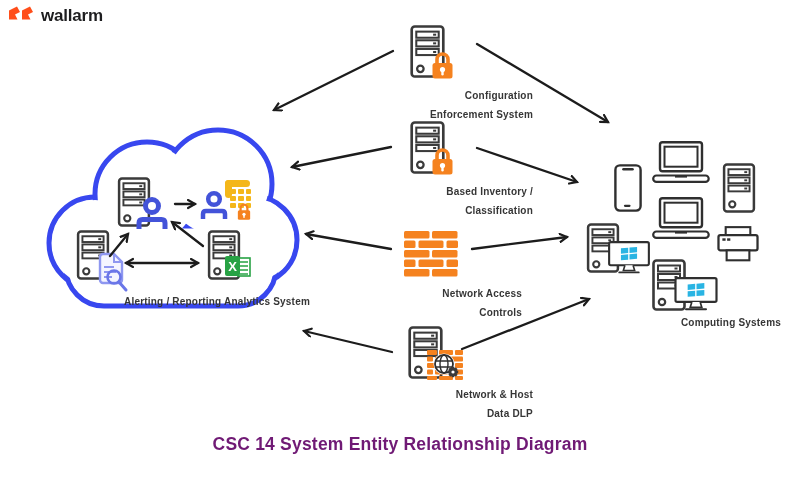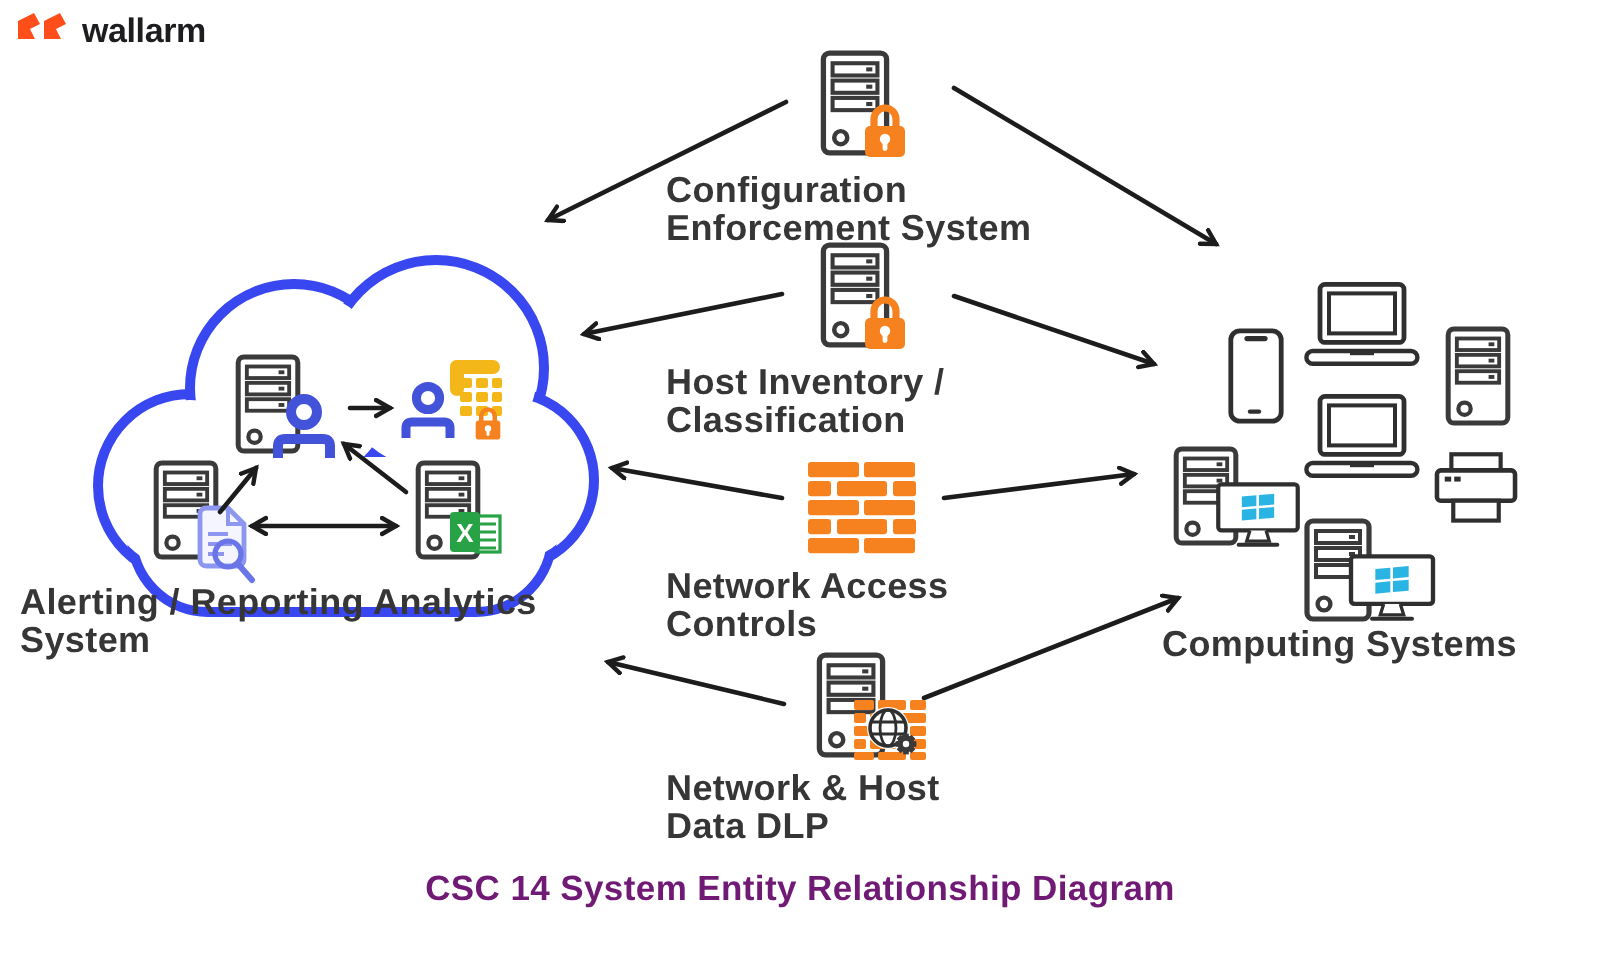--- a/index.html
+++ b/index.html
@@ -2,21 +2,21 @@
 <html><head>
 <meta charset="utf-8">
 <style>
   html,body{margin:0;padding:0;background:#fff;}
   .stage{position:relative;width:800px;height:480px;background:#ffffff;overflow:hidden;
          font-family:"Liberation Sans",sans-serif;}
   .art{position:absolute;left:0;top:0;width:800px;height:480px;}
   .logo{position:absolute;left:9px;top:6px;display:flex;align-items:flex-start;gap:5px;}
   .logo svg{display:block;}
   .wordmark{font-size:17px;font-weight:700;color:#1d1d1f;letter-spacing:-0.2px;}
-  .lbl{position:absolute;text-align:left;font-weight:700;font-size:18px;line-height:19px;
+  .lbl{position:absolute;text-align:right;font-weight:700;font-size:10px;line-height:19px;
        color:#363636;letter-spacing:0.2px;}
   .title{position:absolute;left:100px;top:434px;width:600px;text-align:center;
          font-weight:700;font-size:17.5px;color:#701a75;letter-spacing:0.2px;}
 </style>
 </head>
 <body>
 
 <div class="stage">
 
   <svg class="art" viewBox="0 0 800 480">
@@ -255,25 +255,25 @@
     </svg>
     <span class="wordmark">wallarm</span>
   </div>
 
   <div class="lbl" style="left:333px;top:86px;width:200px">
     <div>Configuration</div>
     <div>Enforcement System</div>
   </div>
 
   <div class="lbl" style="left:333px;top:182px;width:200px">
-    <div>Host Inventory /</div>
+    <div>Based Inventory /</div>
     <div>Classification</div>
   </div>
 
-  <div class="lbl" style="left:333px;top:284px;width:200px">
+  <div class="lbl" style="left:322px;top:284px;width:200px">
     <div>Network Access</div>
     <div>Controls</div>
   </div>
 
   <div class="lbl" style="left:333px;top:385px;width:200px">
     <div>Network &amp; Host</div>
     <div>Data DLP</div>
   </div>
 
   <div class="lbl" style="left:10px;top:292px;width:300px">

